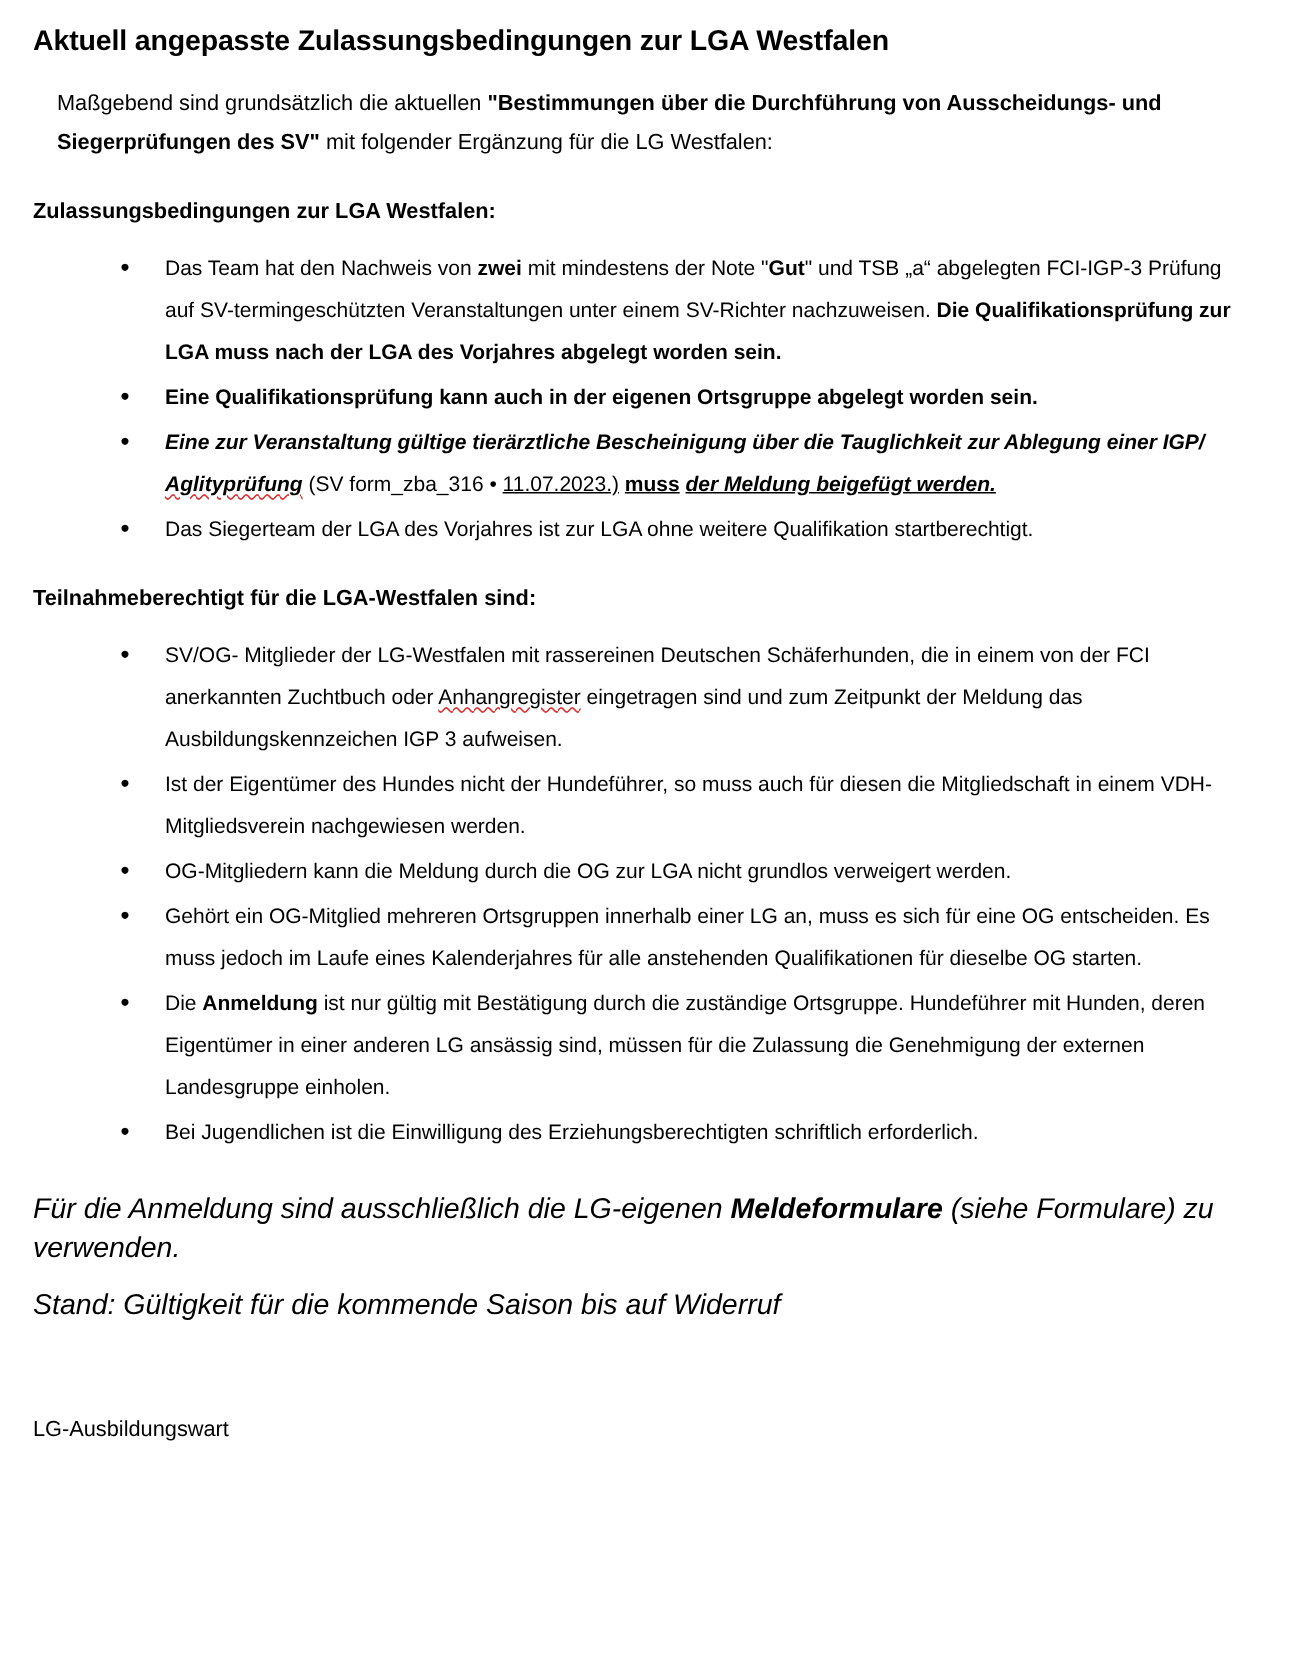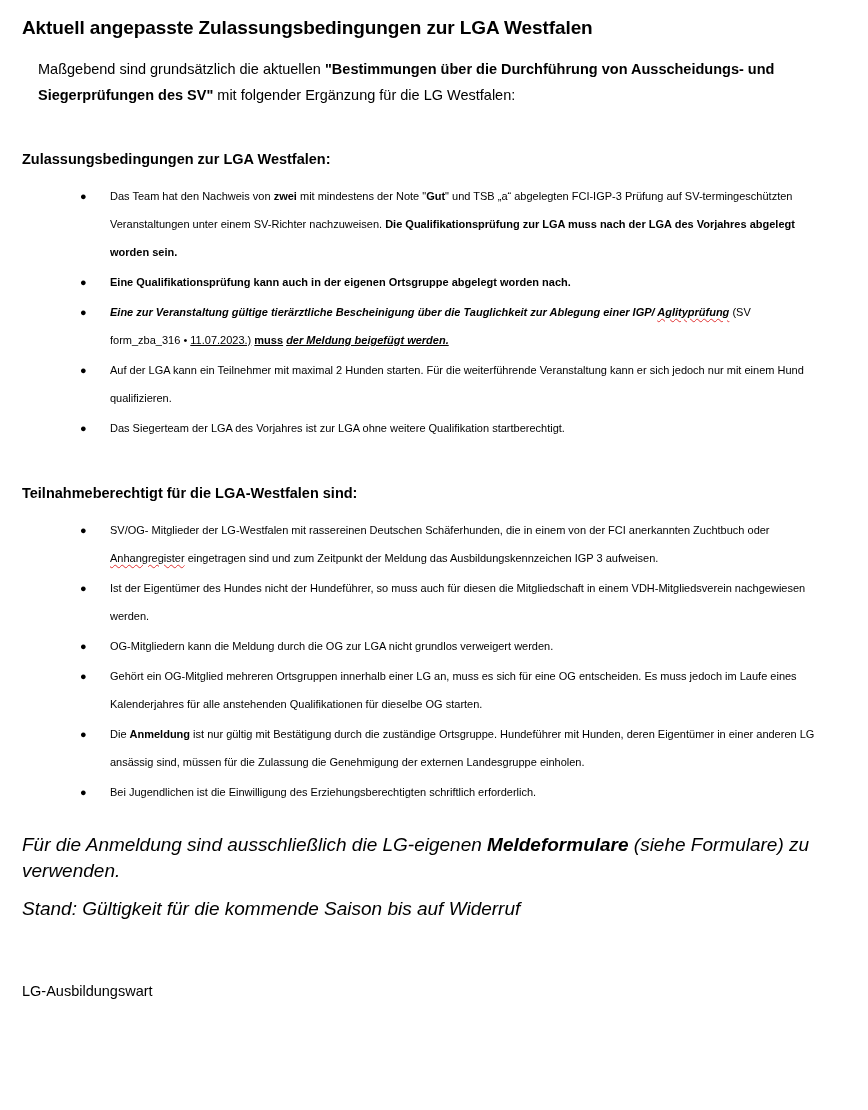--- a/index.html
+++ b/index.html
@@ -30,31 +30,31 @@
   }
   .para {
     font-size: 14.5px;
     line-height: 26px;
     margin: 16px 0 0 16px;
   }
   .section-head {
     font-size: 14.5px;
     font-weight: bold;
     line-height: 26px;
-    margin: 38px 0 0 0;
+    margin: 20px 0 0 0;
   }
   ul.bullets {
     list-style: none;
     margin: 10px 0 0 0;
     padding: 0;
   }
   ul.bullets li {
     position: relative;
     padding-left: 88px;
-    font-size: 11px;
+    font-size: 14px;
     line-height: 28px;
     margin: 0 0 2px 0;
     padding-right: 22px;
   }
   ul.bullets li::before {
     content: "\25CF";
     position: absolute;
     left: 58px;
     top: 0;
     font-size: 11px;
@@ -96,25 +96,24 @@
 
   <h1 class="doc-title">Aktuell angepasste Zulassungsbedingungen zur LGA Westfalen</h1>
 
   <p class="para"><span>Maßgebend sind grundsätzlich die aktuellen </span><b>"Bestimmungen über die Durchführung von Ausscheidungs- und Siegerprüfungen des SV"</b><span> mit folgender Ergänzung für die LG Westfalen:</span></p>
 
   <h2 class="section-head">Zulassungsbedingungen zur LGA Westfalen:</h2>
 
   <ul class="bullets">
     <li><span>Das Team hat den Nachweis von </span><b>zwei</b><span> mit mindestens der Note "</span><b>Gut</b><span>" und TSB „a“ abgelegten FCI-IGP-3 Prüfung auf SV-termingeschützten Veranstaltungen unter einem SV-Richter nachzuweisen. </span><b>Die Qualifikationsprüfung zur LGA muss nach der LGA des Vorjahres abgelegt worden sein.</b></li>
 
-    <li><b>Eine Qualifikationsprüfung kann auch in der eigenen Ortsgruppe abgelegt worden nach.</b></li>
+    <li><b>Eine Qualifikationsprüfung kann auch in der eigenen Ortsgruppe abgelegt worden sein.</b></li>
 
     <li><span class="bi">Eine zur Veranstaltung gültige tierärztliche Bescheinigung über die Tauglichkeit zur Ablegung einer IGP/ </span><span class="bi spell">Aglityprüfung</span><span> (SV form_zba_316 • </span><a class="link" href="#">11.07.2023.)</a><span> </span><span class="bu">muss</span><span> </span><span class="biu">der Meldung beigefügt werden.</span></li>
 
-    <li>Auf der LGA kann ein Teilnehmer mit maximal 2 Hunden starten. Für die weiterführende Veranstaltung kann er sich jedoch nur mit einem Hund qualifizieren.</li>
     <li>Das Siegerteam der LGA des Vorjahres ist zur LGA ohne weitere Qualifikation startberechtigt.</li>
   </ul>
 
   <h2 class="section-head">Teilnahmeberechtigt für die LGA-Westfalen sind:</h2>
 
   <ul class="bullets">
     <li><span>SV/OG- Mitglieder der LG-Westfalen mit rassereinen Deutschen Schäferhunden, die in einem von der FCI anerkannten Zuchtbuch oder </span><span class="spell">Anhangregister</span><span> eingetragen sind und zum Zeitpunkt der Meldung das Ausbildungskennzeichen IGP 3 aufweisen.</span></li>
 
     <li>Ist der Eigentümer des Hundes nicht der Hundeführer, so muss auch für diesen die Mitgliedschaft in einem VDH-Mitgliedsverein nachgewiesen werden.</li>
     <li>OG-Mitgliedern kann die Meldung durch die OG zur LGA nicht grundlos verweigert werden.</li>

